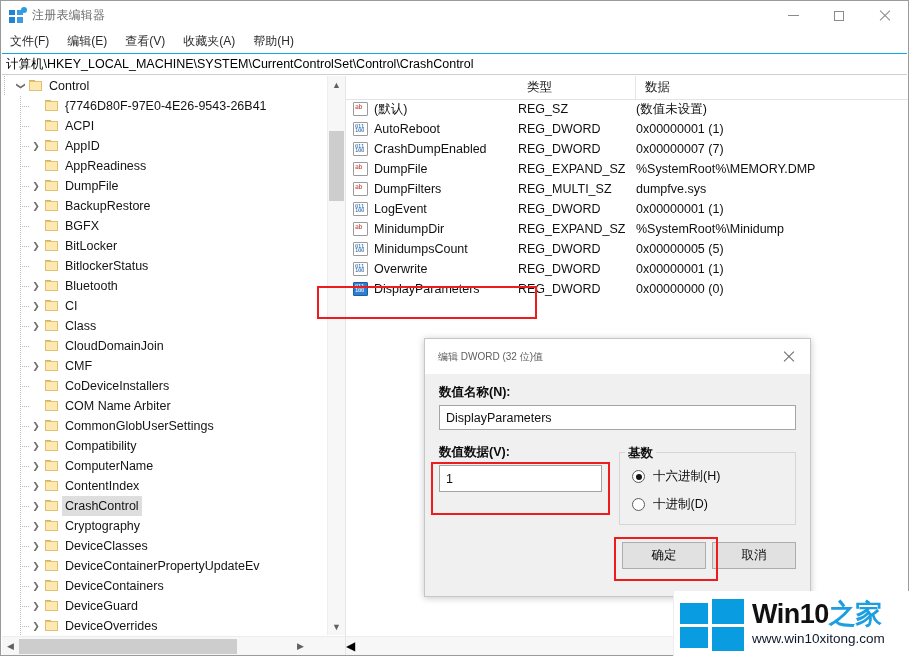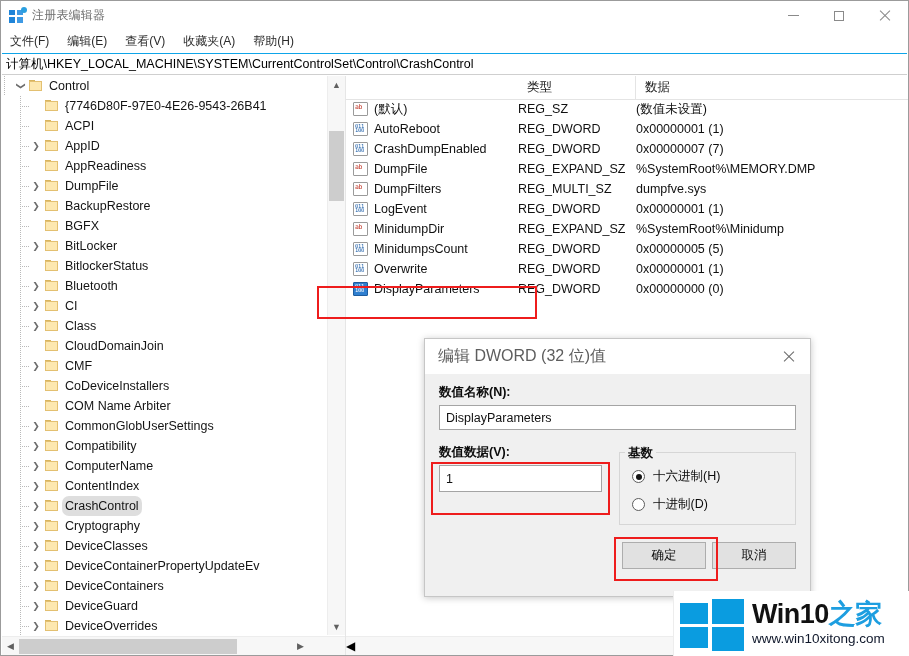--- a/index.html
+++ b/index.html
@@ -94,21 +94,21 @@
   }
   .tree-row .folder:before{
     content:"";position:absolute;left:1px;top:1px;width:6px;height:2px;
     background:#f7d27a;border:1px solid #d8b45e;border-bottom:none;box-sizing:border-box;
   }
   .tree-row .folder:after{
     content:"";position:absolute;left:1px;top:2px;width:13px;height:10px;
     background:#fde8b0;border:1px solid #e3c071;box-sizing:border-box;
   }
   .tree-row .lbl{font-size:12.5px;color:#141414;line-height:16px;}
-  .tree-row.sel .lbl{background:#dedede;padding:2px 3px;margin-left:-3px;border-radius:7px;}
+  .tree-row.sel .lbl{background:#dedede;padding:2px 3px;margin-left:-3px;}
   .dots{
     position:absolute;top:0;height:20px;width:1px;
     background:repeating-linear-gradient(to bottom,#b9b9b9 0 1px,transparent 1px 2px);
   }
   .elbow{
     position:absolute;height:1px;
     background:repeating-linear-gradient(to right,#b9b9b9 0 1px,transparent 1px 2px);
   }
 
   
@@ -176,21 +176,21 @@
 
   
   .dialog{
     position:absolute;left:423px;top:337px;width:385px;height:257px;
     background:#f0f0f0;border:1px solid #c6c6c6;box-shadow:0 1px 7px rgba(0,0,0,.22);
     z-index:50;
   }
   .dlg-title{
     height:35px;background:#fff;display:flex;align-items:center;position:relative;
   }
-  .dlg-title .t{font-size:16px;color:#5d5d5d;padding-left:13px;}
+  .dlg-title .t{font-size:10px;color:#5d5d5d;padding-left:13px;}
   .dlg-close{
     position:absolute;right:0;top:0;width:42px;height:35px;
     display:flex;align-items:center;justify-content:center;color:#5d5d5d;
   }
   .dlg-close .x{display:block;width:12px;height:12px;position:relative;}
   .dlg-close .x:before,.dlg-close .x:after{
     content:"";position:absolute;left:-1px;top:5px;width:14px;height:1px;background:#6a6a6a;
   }
   .dlg-close .x:before{transform:rotate(45deg);}
   .dlg-close .x:after{transform:rotate(-45deg);}

